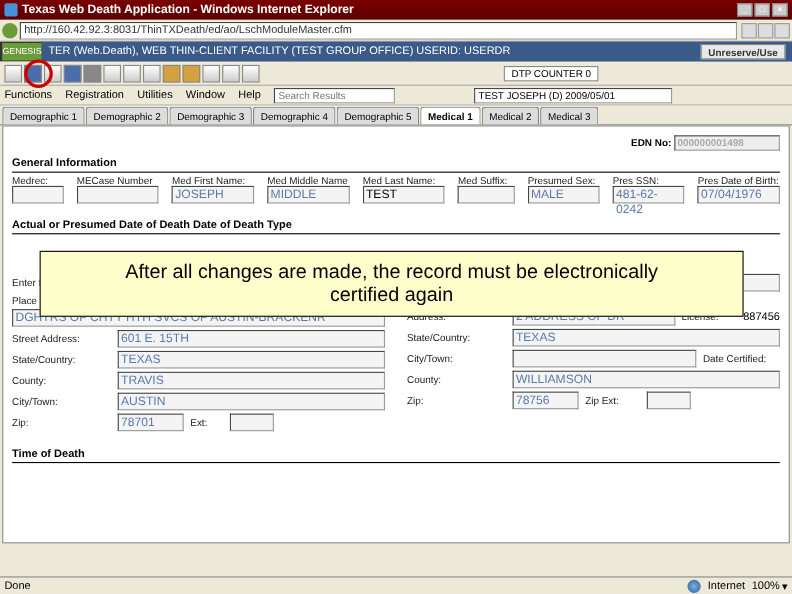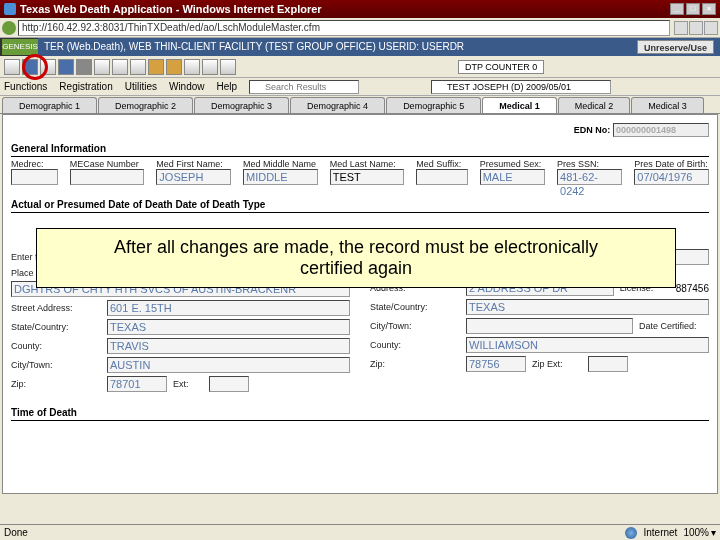--- a/index.html
+++ b/index.html
@@ -24,26 +24,26 @@
   .toolbar { height: 22px; background: #ece9d8; display: flex; align-items: center; padding: 0 4px; gap: 2px; border-bottom: 1px solid #aaa; position: relative; }
   .tool-icon { width: 16px; height: 16px; border: 1px solid #888; background: linear-gradient(#fff,#ccc); }
   .tool-icon.save { background: #4a6eaa; }
   .tool-icon.print { background: #888; }
   .tool-icon.doc { background: #d4a040; }
   .circled { position: absolute; left: 22px; top: -2px; width: 26px; height: 26px; border: 3px solid #c00; border-radius: 50%; pointer-events: none; }
   .dtp { margin-left: 220px; background: #fff; border: 1px solid #888; padding: 1px 6px; font-size: 9px; }
   
   .menubar { height: 18px; display: flex; align-items: center; padding: 0 4px; gap: 12px; border-bottom: 1px solid #aaa; font-size: 10px; }
   .menu-item { cursor: pointer; }
-  .menu-input { height: 14px; border: 1px inset #999; background: #fff; font-size: 9px; padding: 0 15px; }
+  .menu-input { height: 14px; border: 1px inset #999; background: #fff; font-size: 9px; padding: 0 3px; }
   .menu-search { width: 110px; }
   .menu-patient { width: 180px; margin-left: 60px; }
   
   .tabstrip { height: 18px; display: flex; align-items: flex-end; padding: 0 2px; gap: 1px; background: #ece9d8; border-bottom: 1px solid #888; }
-  .tab { height: 16px; padding: 0 16px; font-size: 9px; line-height: 16px; background: #ddd; border: 1px solid #888; border-bottom: none; border-radius: 3px 3px 0 0; cursor: pointer; }
+  .tab { height: 16px; padding: 0 6px; font-size: 9px; line-height: 16px; background: #ddd; border: 1px solid #888; border-bottom: none; border-radius: 3px 3px 0 0; cursor: pointer; }
   .tab.active { background: #fff; font-weight: bold; }
   
   .content { background: #fff; height: 380px; padding: 4px 8px; border: 1px solid #888; margin: 0 2px; overflow: hidden; position: relative; }
   
   .section-hdr { font-weight: bold; font-size: 10px; padding: 2px 0; border-bottom: 1px solid #000; margin-bottom: 2px; }
   
   .gen-row { display: flex; gap: 12px; margin-bottom: 2px; }
   .field { display: flex; flex-direction: column; }
   .field-label { font-size: 9px; color: #222; white-space: nowrap; }
   .field-input { height: 16px; border: 1px inset #999; background: #f4f4f4; font-size: 11px; padding: 0 2px; line-height: 14px; }

